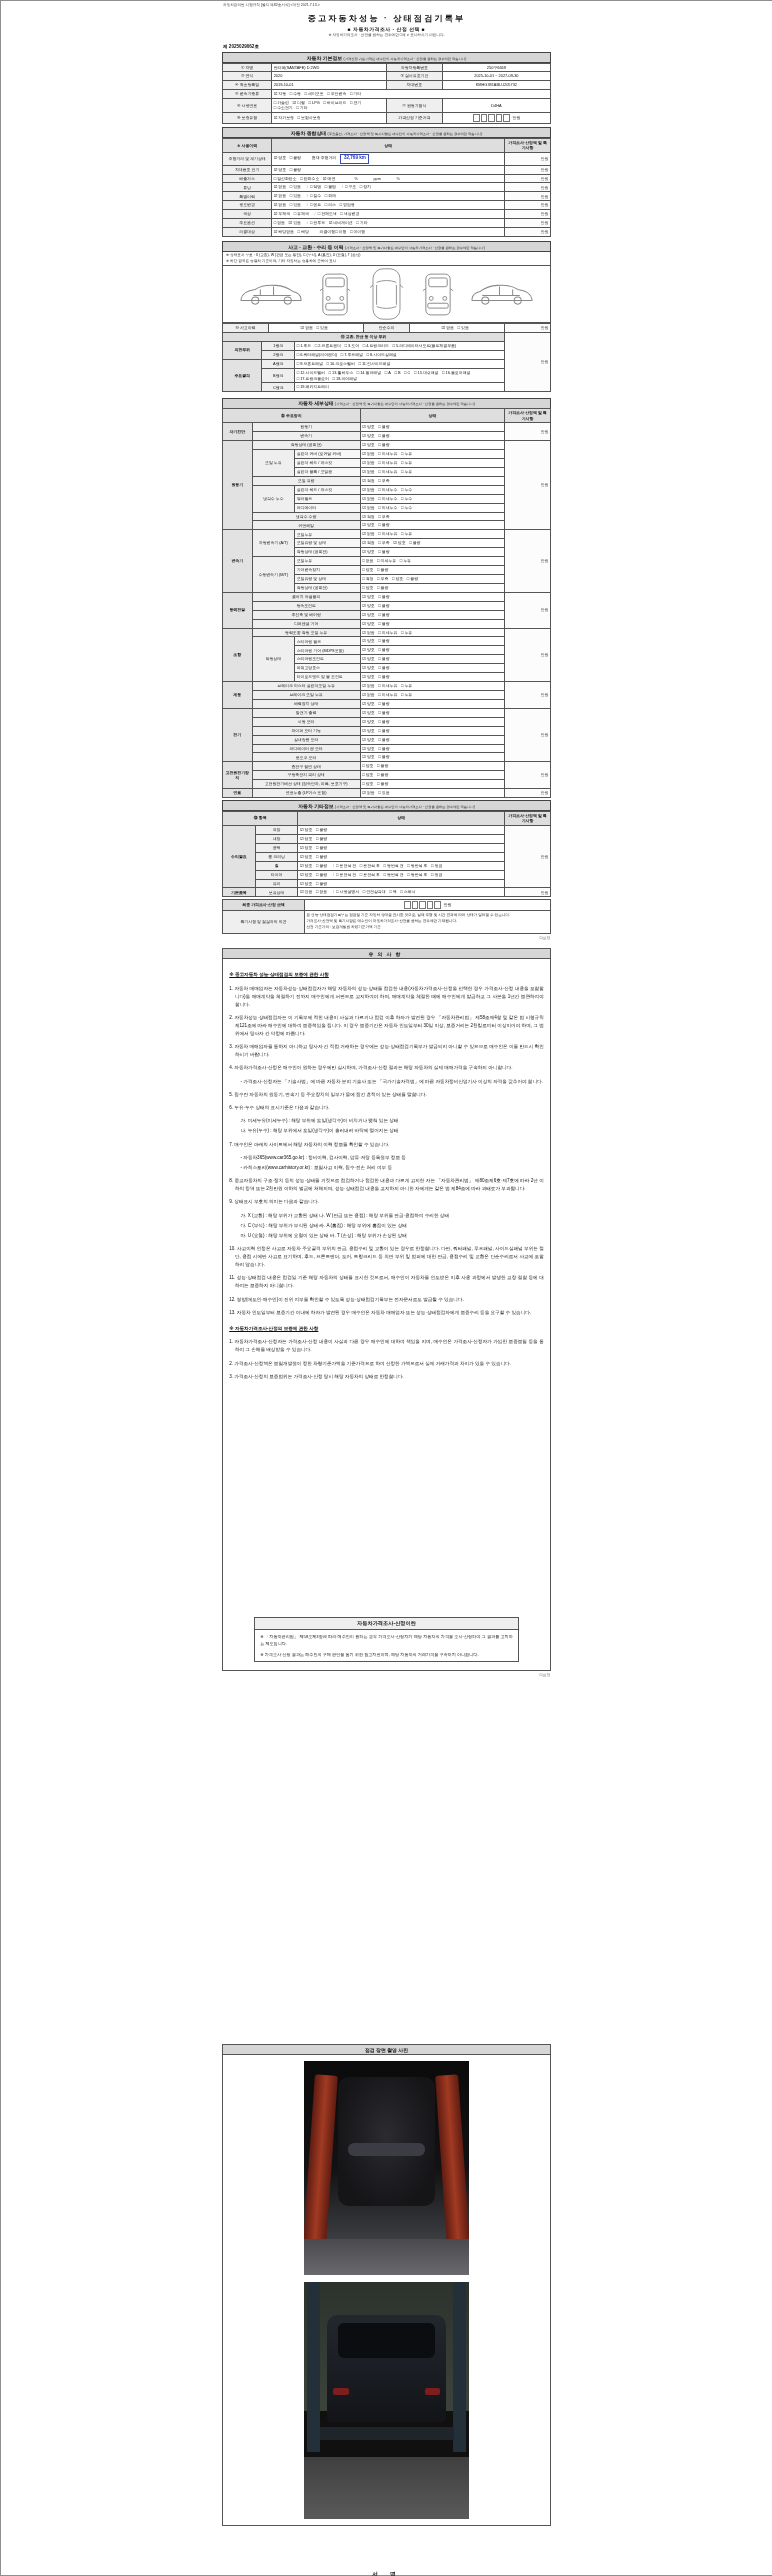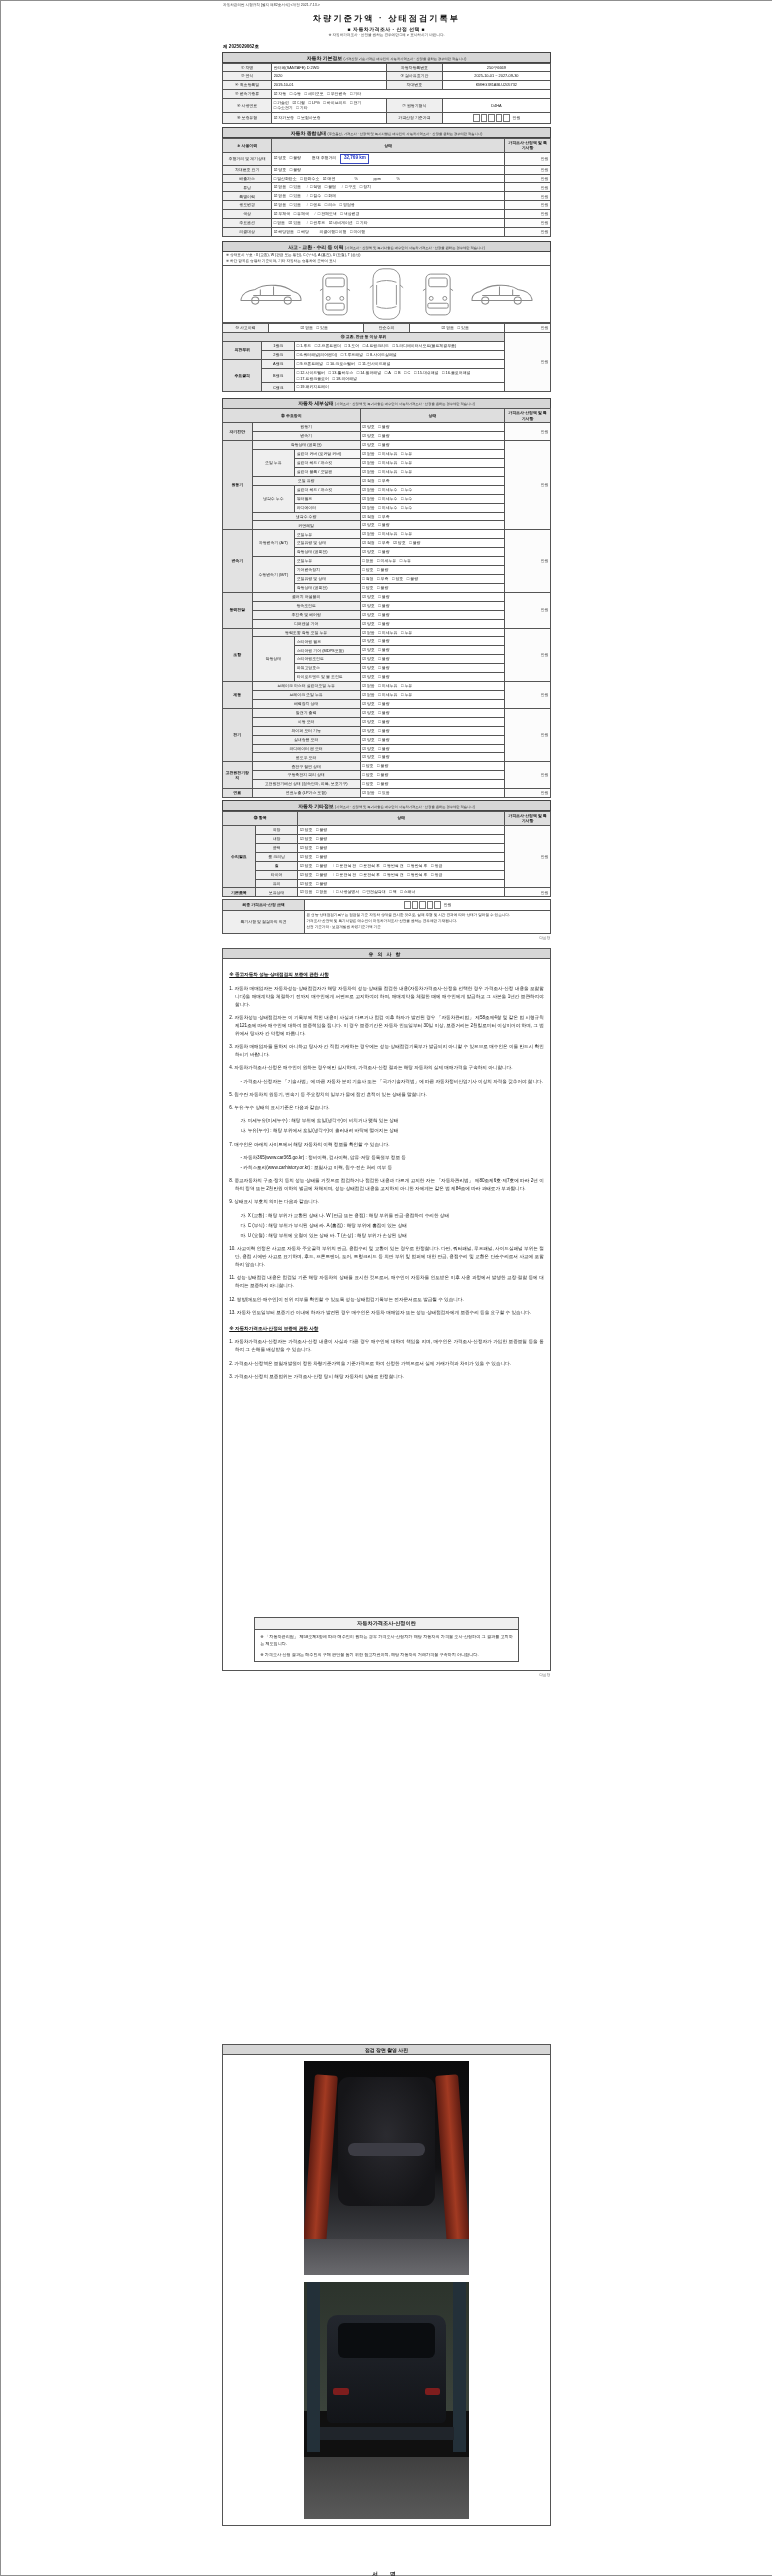--- a/index.html
+++ b/index.html
@@ -76,21 +76,21 @@
   .ins{color:#2438c8;font-weight:bold;font-size:6.7px;text-align:right;margin-top:8.2px;padding-right:17.5px;}
 </style>
 </head>
 <body>
 
 <div class="frame"></div>
 
 <div class="doc">
 
   <div class="reg">자동차관리법 시행규칙 [별지 제82호서식] &lt;개정 2021.7.13.&gt;</div>
-  <div class="title">차량기준가액 · 상태점검기록부</div>
+  <div class="title">중고자동차성능 · 상태점검기록부</div>
   <div class="subtitle">■ 자동차가격조사 · 산정 선택 ■</div>
   <div class="subnote">※ 자동차가격조사 · 산정을 원하는 경우에만 □에 ∨ 표시하시기 바랍니다.</div>
   <div class="docno">제 2025029062호</div>
 
   <div class="sec">
     <div class="bar">
       <span>자동차 기본정보</span>
       <span class="note">(가격산정 기준가격은 매수인이 자동차가격조사 · 산정을 원하는 경우에만 적습니다)</span>
     </div>
     <table class="t">

